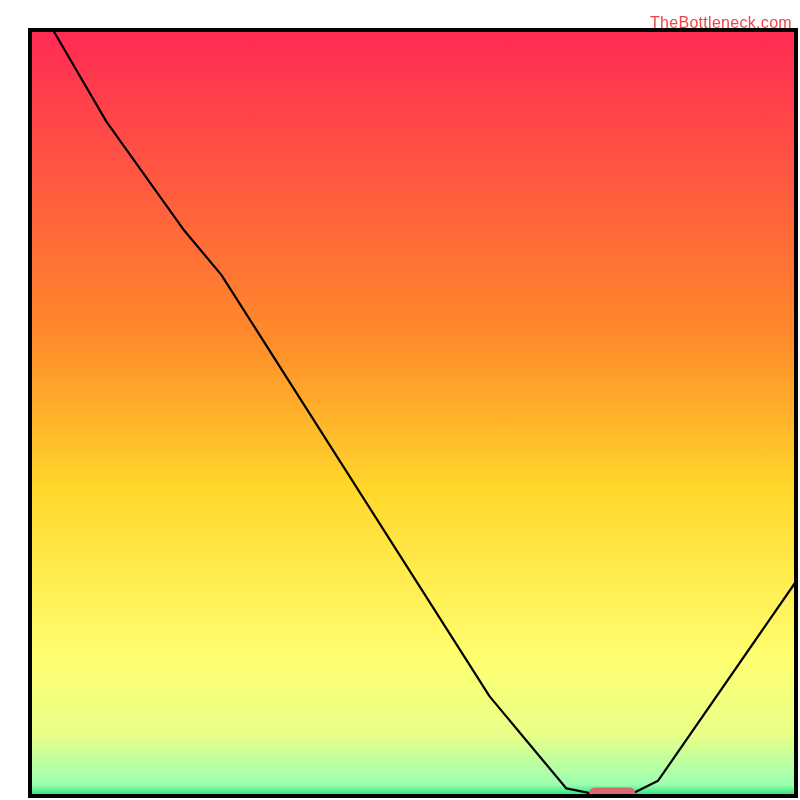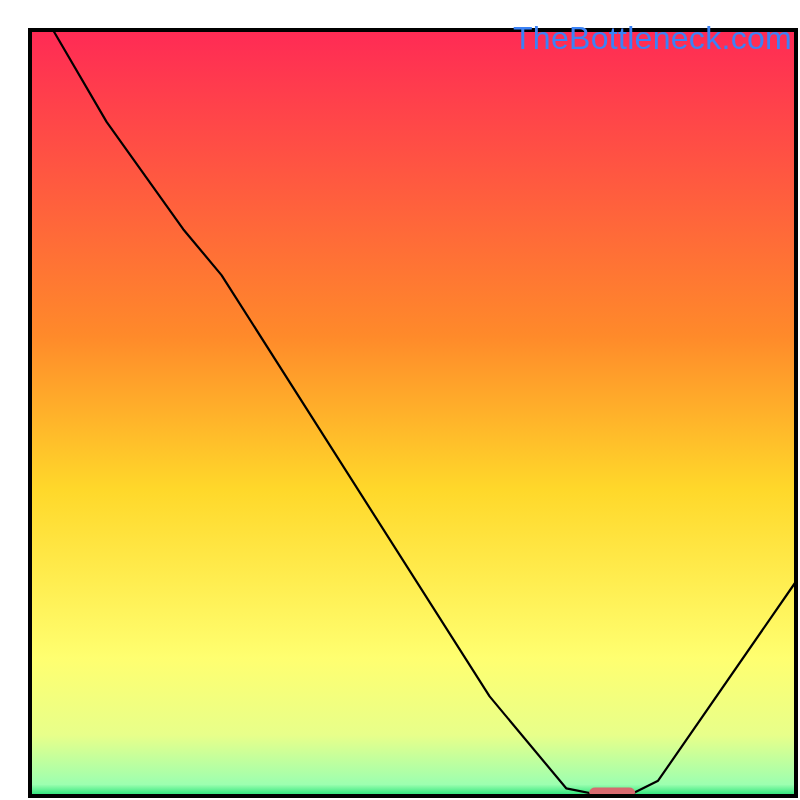--- a/index.html
+++ b/index.html
@@ -11,24 +11,24 @@
     position: relative;
     font-family: Arial, Helvetica, sans-serif;
   }
   .container {
     width: 800px;
     height: 800px;
     position: relative;
   }
   .watermark {
     position: absolute;
-    top: 20px;
+    top: 14px;
     right: 8px;
-    color: #3b82f6;
-    font-size: 32px;
+    color: #ef4444;
+    font-size: 16px;
     font-weight: 400;
     letter-spacing: 0.3px;
     z-index: 5;
   }
   svg.plot {
     display: block;
   }
 </style>
 </head>
 <body>

